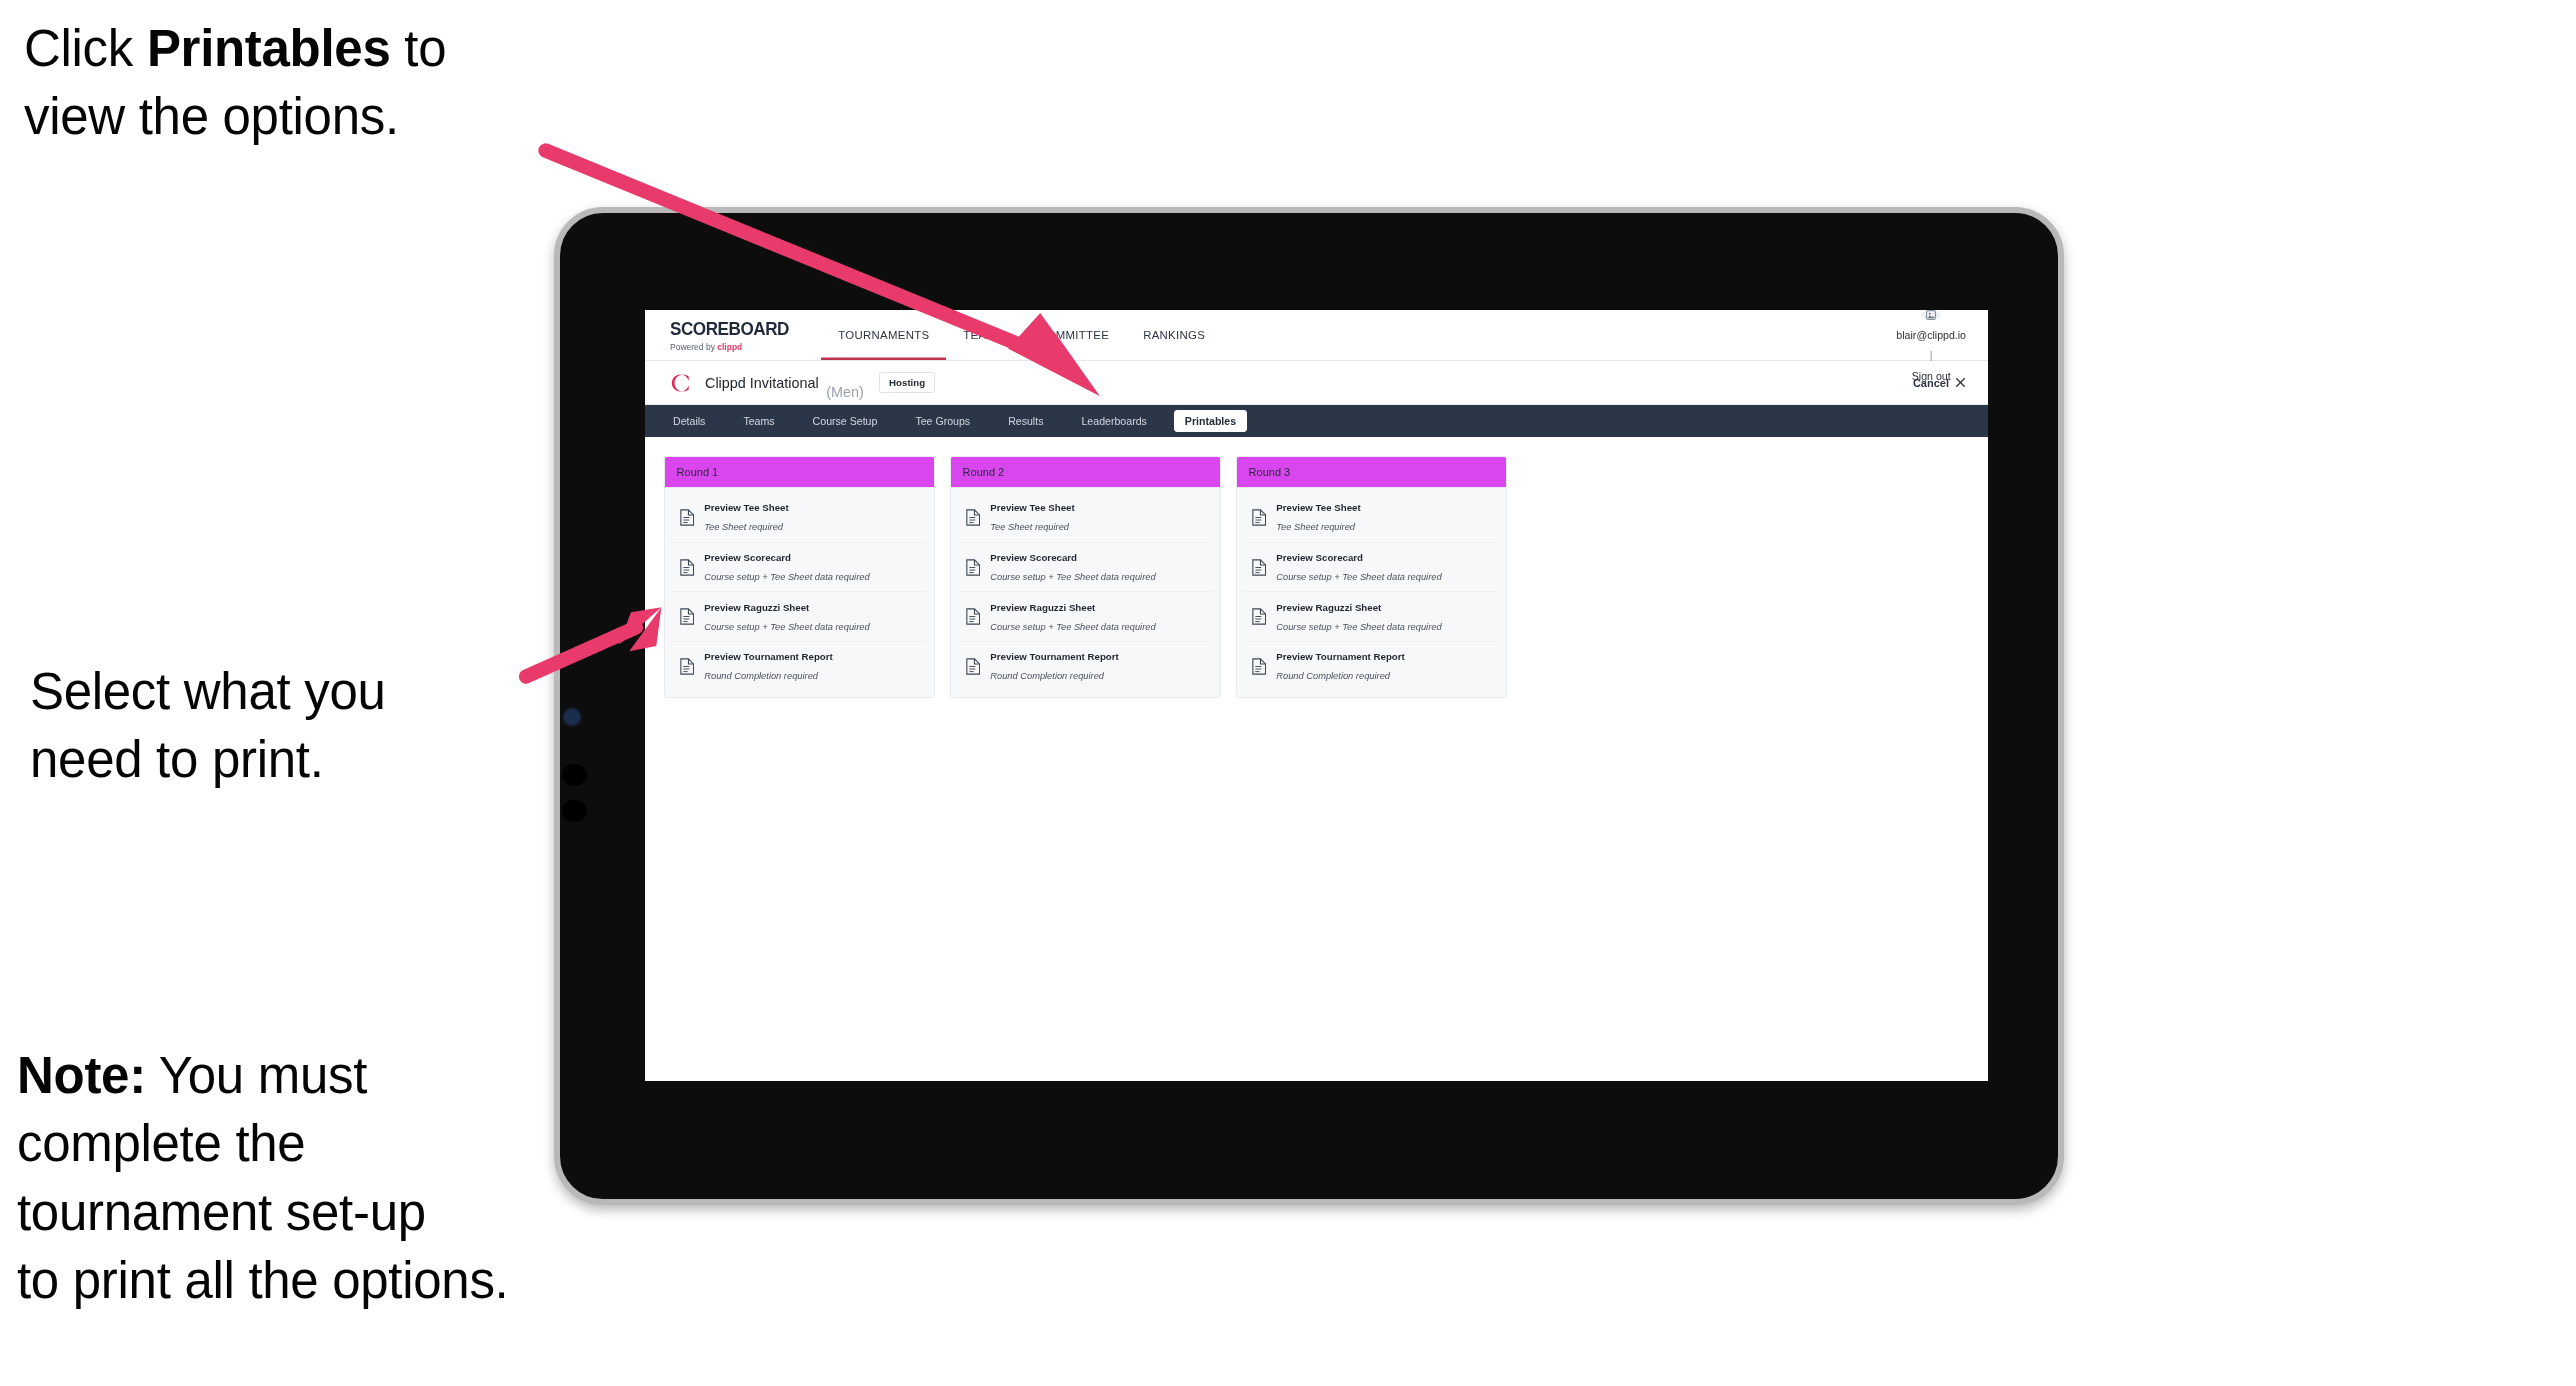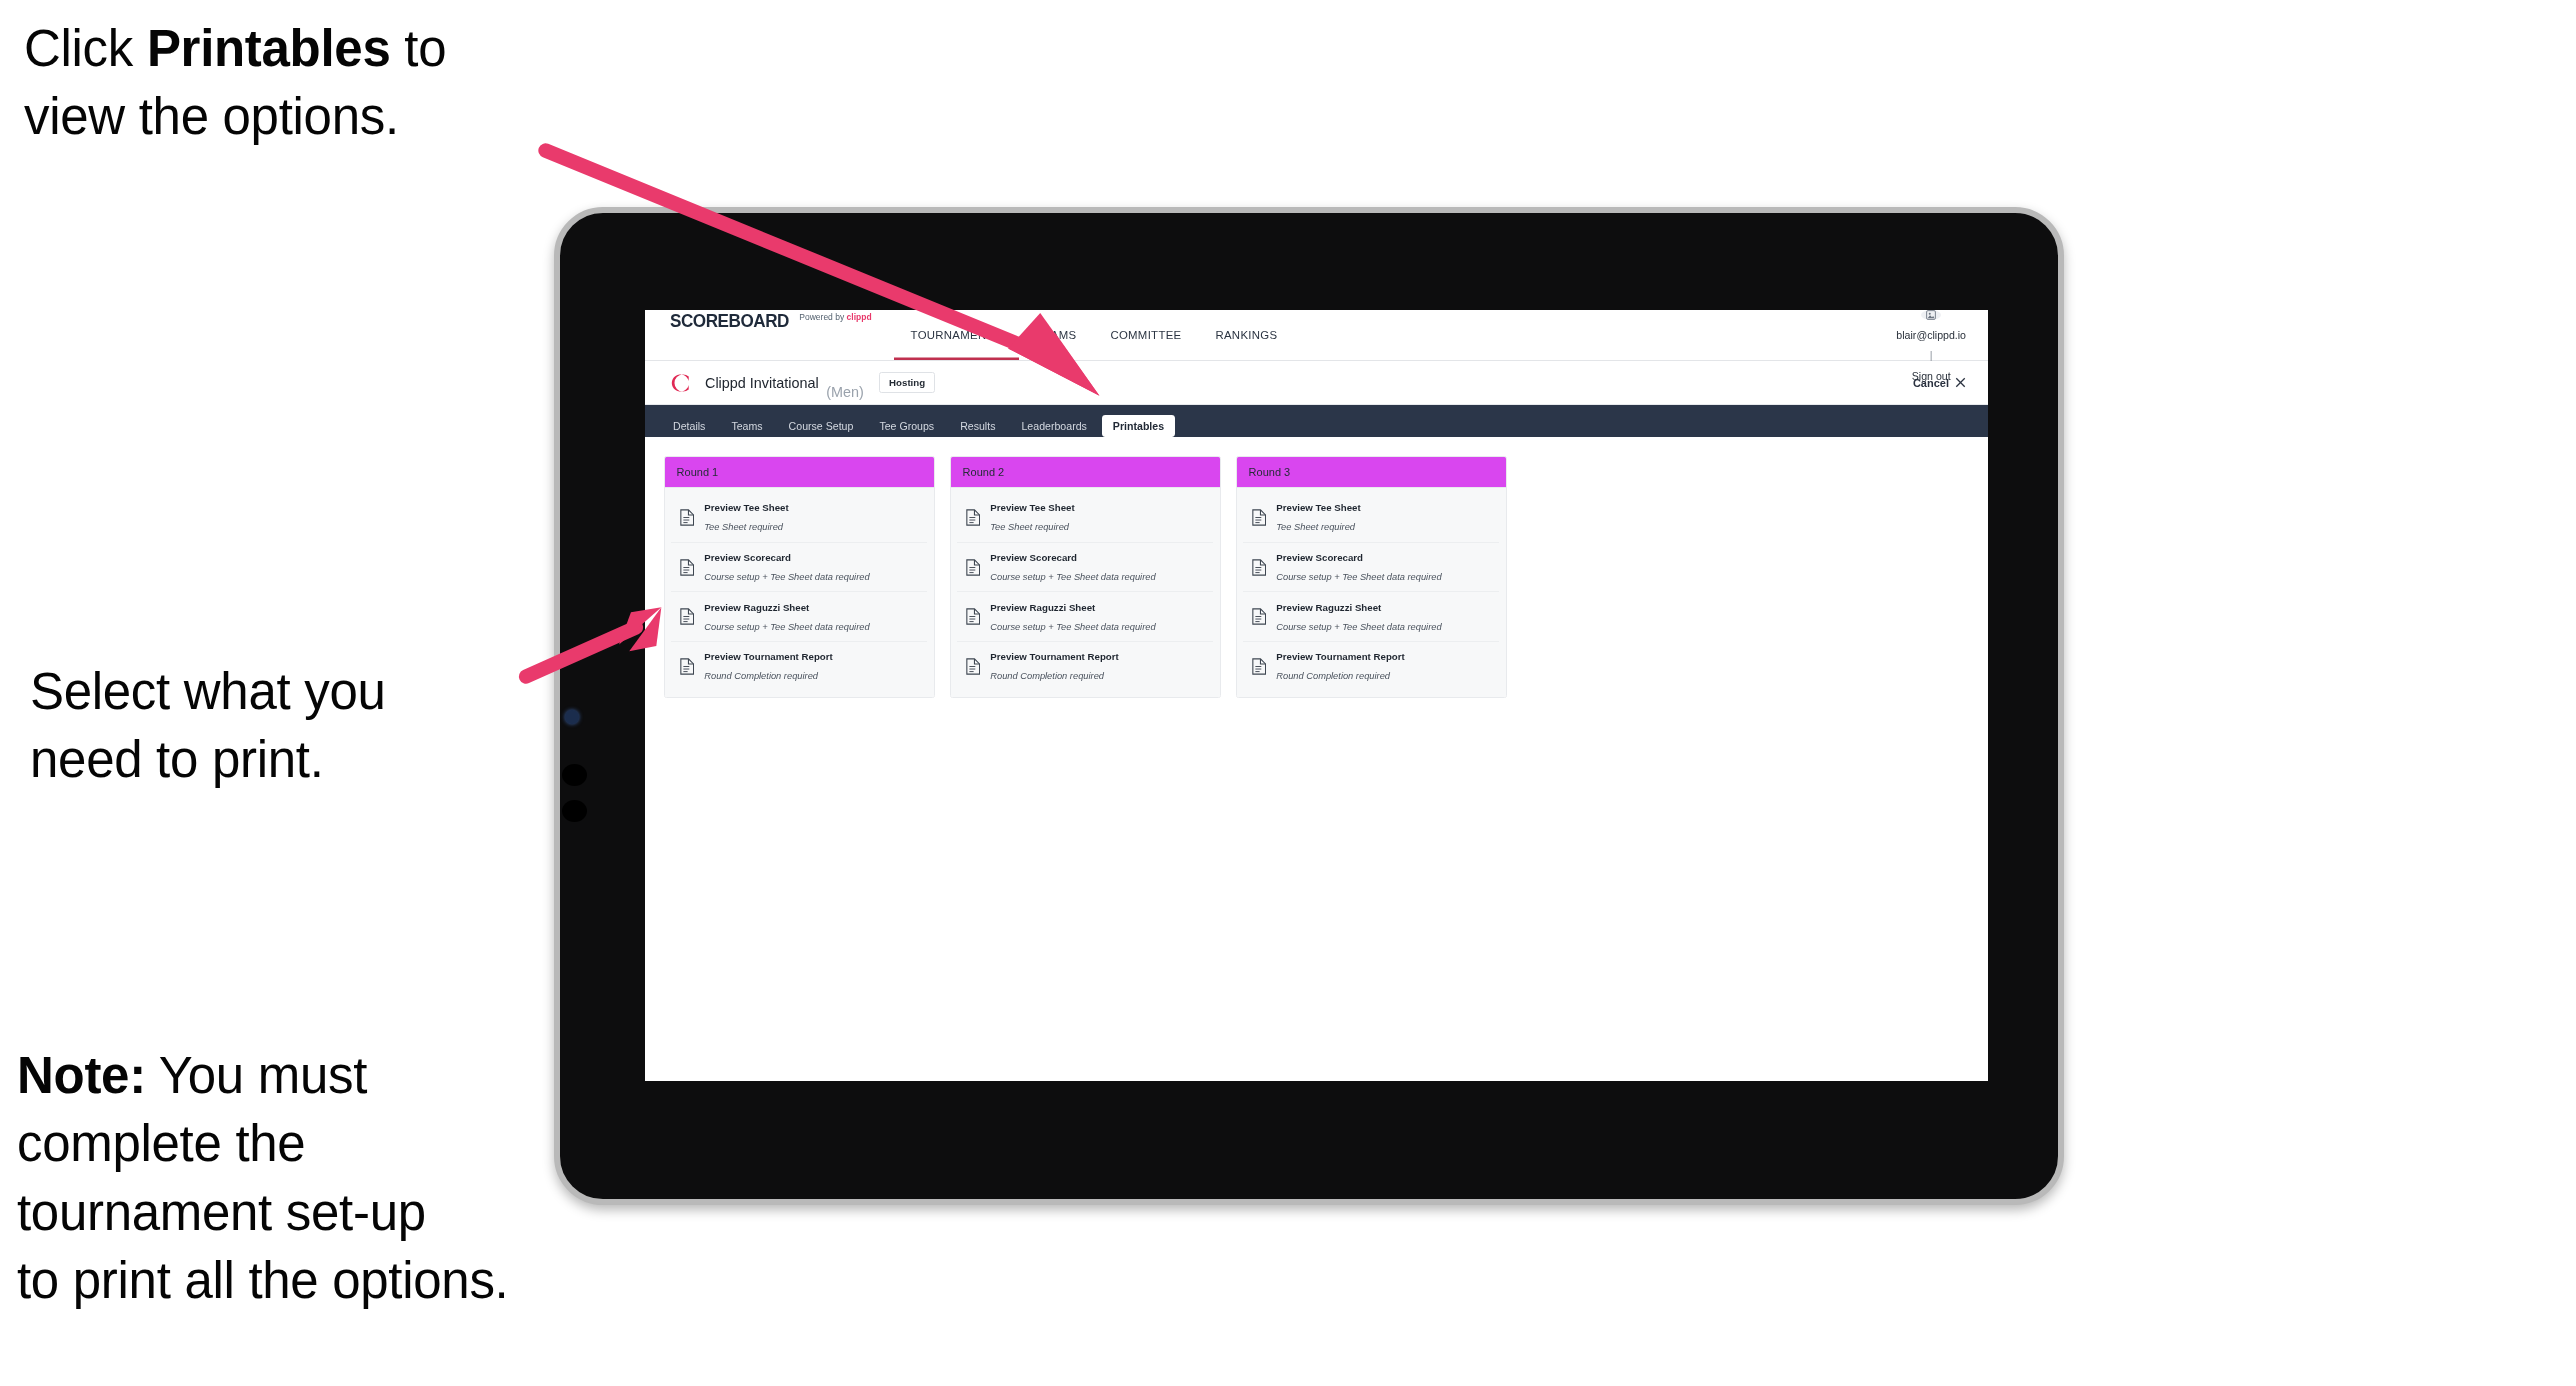--- a/index.html
+++ b/index.html
@@ -56,21 +56,21 @@
 
   
   #topbar {
     position: relative;
     height: 51px;
     background: #ffffff;
     border-bottom: 0.8px solid #e3e5e8;
     display: flex; align-items: stretch;
   }
   #brand {
-    display: flex; flex-direction: row; justify-content: center;
+    display: flex; flex-direction: column; justify-content: center;
     padding: 0 22px 0 25px; min-width: 127px;
   }
   #brand-title {
     font-size: 18.6px; font-weight: 700; letter-spacing: -0.5px;
     color: #1f2a3a;
     font-family: "Liberation Sans", sans-serif;
     transform: scaleX(0.92); transform-origin: left center;
   }
   #brand-sub { font-size: 8.5px; color: #53606e; margin-top: 1.7px; }
   #brand-sub .clippd { color: #e8386a; font-weight: 700; }
@@ -114,21 +114,21 @@
     font-size: 9.7px; font-weight: 700; color: #242b34; background: #fff;
   }
   #cancelbtn {
     margin-left: auto; display: flex; align-items: center; gap: 6px;
     font-size: 11px; color: #2b3240; cursor: pointer; font-weight: bold;
   }
 
   
   #subnav {
     height: 32px; background: #2b3649;
-    display: flex; align-items: flex-end; padding: 0 17px; gap: 4px;
+    display: flex; align-items: center; padding: 0 17px; gap: 16px;
   }
   .subtab {
     padding: 5px 11px; font-size: 10.6px; color: #d3d8e0;
     border-radius: 3.4px; cursor: pointer; white-space: nowrap;
   }
   .subtab.active { background: #ffffff; color: #222a36; font-weight: 700; }
 
   
   #rounds {
     display: flex; gap: 15px; padding: 18.6px 18.6px 0 18.6px;

